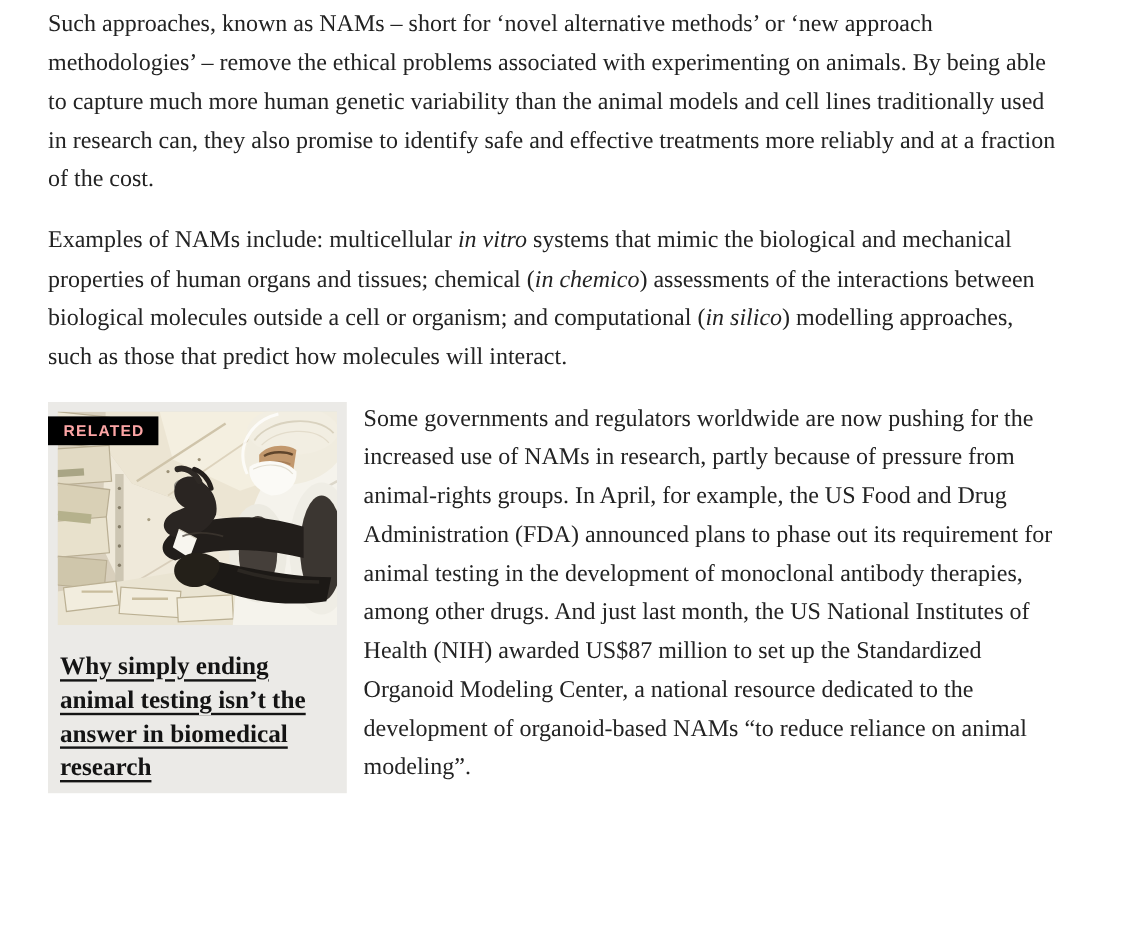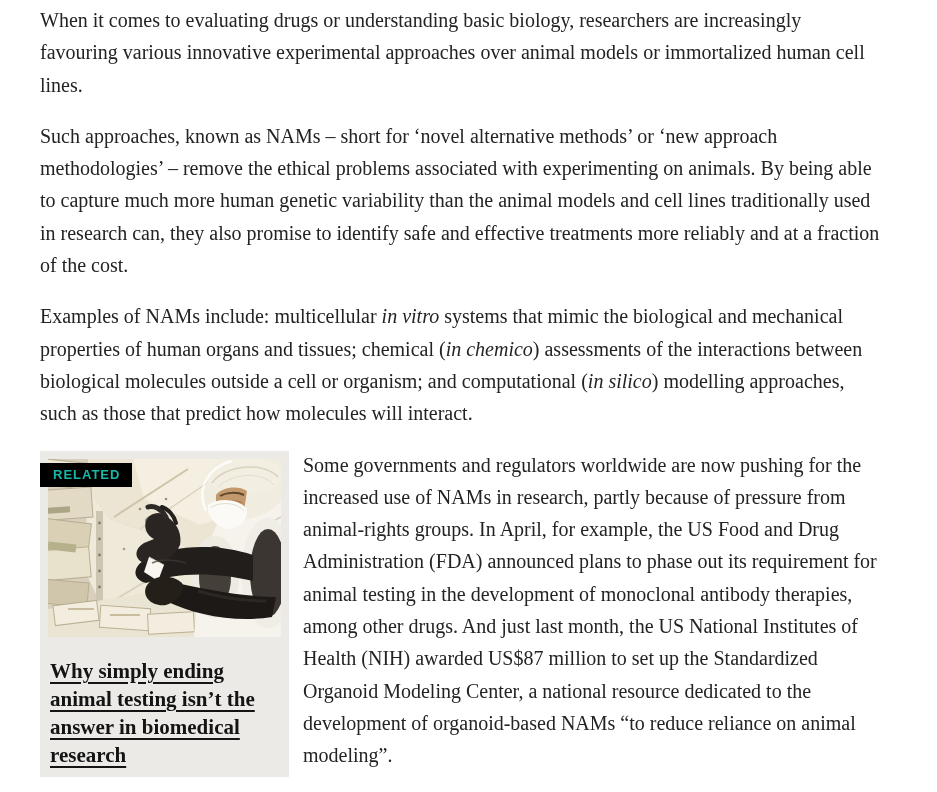--- a/index.html
+++ b/index.html
@@ -30,21 +30,21 @@
     margin: 2px 14px 48px 0;
     padding: 8px 8px 8px 8px;
     background: #ebeae7;
   }
   .related-label {
     position: absolute;
     top: 12px;
     left: 0;
     z-index: 2;
     background: #000000;
-    color: #14b8a6;
+    color: #fca5a5;
     font-family: "Liberation Sans", "DejaVu Sans", sans-serif;
     font-weight: bold;
     font-size: 13px;
     letter-spacing: 1px;
     padding: 4px 12px 5px 13px;
   }
   .related-figure {
     display: block;
     width: 233px;
     height: 178px;
@@ -63,21 +63,20 @@
     text-decoration-thickness: 1.5px;
     text-underline-offset: 4px;
     cursor: pointer;
   }
 </style>
 </head>
 <body>
 
 <article class="article">
 
-  <p>When it comes to evaluating drugs or understanding basic biology, researchers are increasingly favouring various innovative experimental approaches over animal models or immortalized human cell lines.</p>
 
   <p>Such approaches, known as NAMs – short for ‘novel alternative methods’ or ‘new approach methodologies’ – remove the ethical problems associated with experimenting on animals. By being able to capture much more human genetic variability than the animal models and cell lines traditionally used in research can, they also promise to identify safe and effective treatments more reliably and at a fraction of the cost.</p>
 
   <p><span>Examples of NAMs include: multicellular </span><em>in vitro</em><span> systems that mimic the biological and mechanical properties of human organs and tissues; chemical (</span><em>in chemico</em><span>) assessments of the interactions between biological molecules outside a cell or organism; and computational (</span><em>in silico</em><span>) modelling approaches, such as those that predict how molecules will interact.</span></p>
 
   <aside class="related-box">
     <div class="related-label">RELATED</div>
 
     <figure class="related-figure" role="img" aria-label="Researcher wearing a white protective hood and face mask working with black rubber gloves through the ports of a biosafety glovebox">
       <svg viewBox="0 0 233 178" preserveAspectRatio="none">

